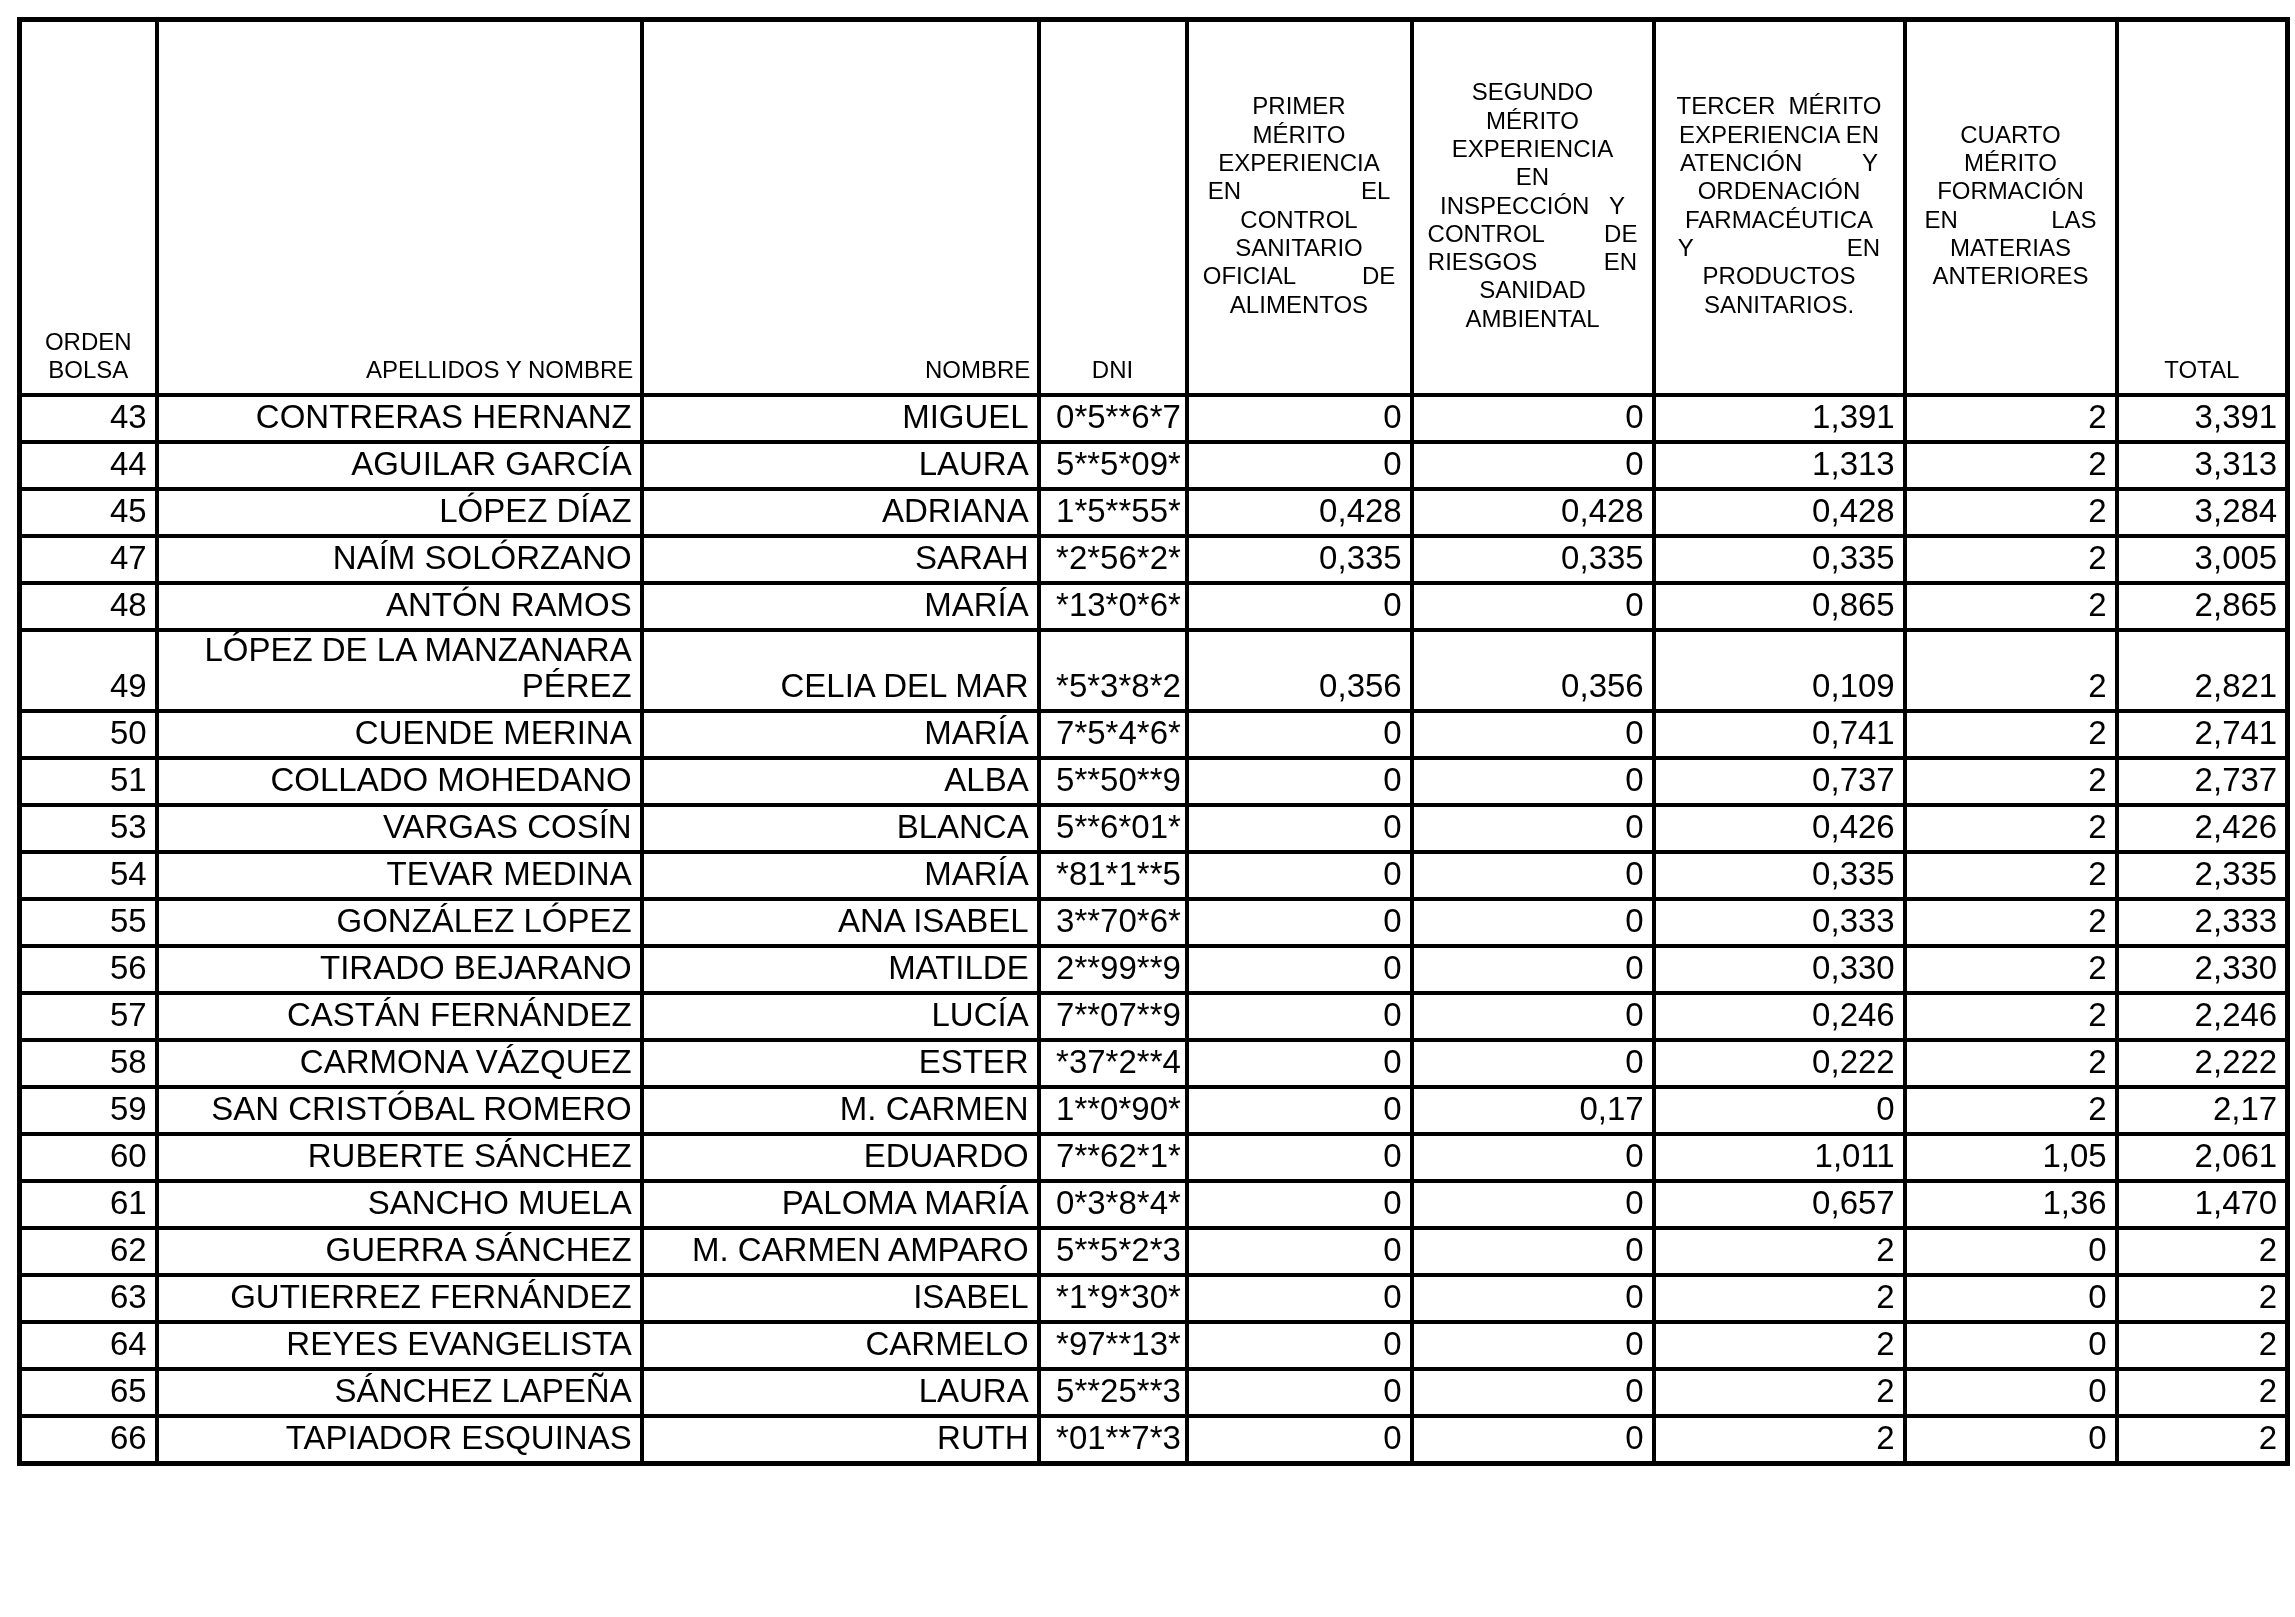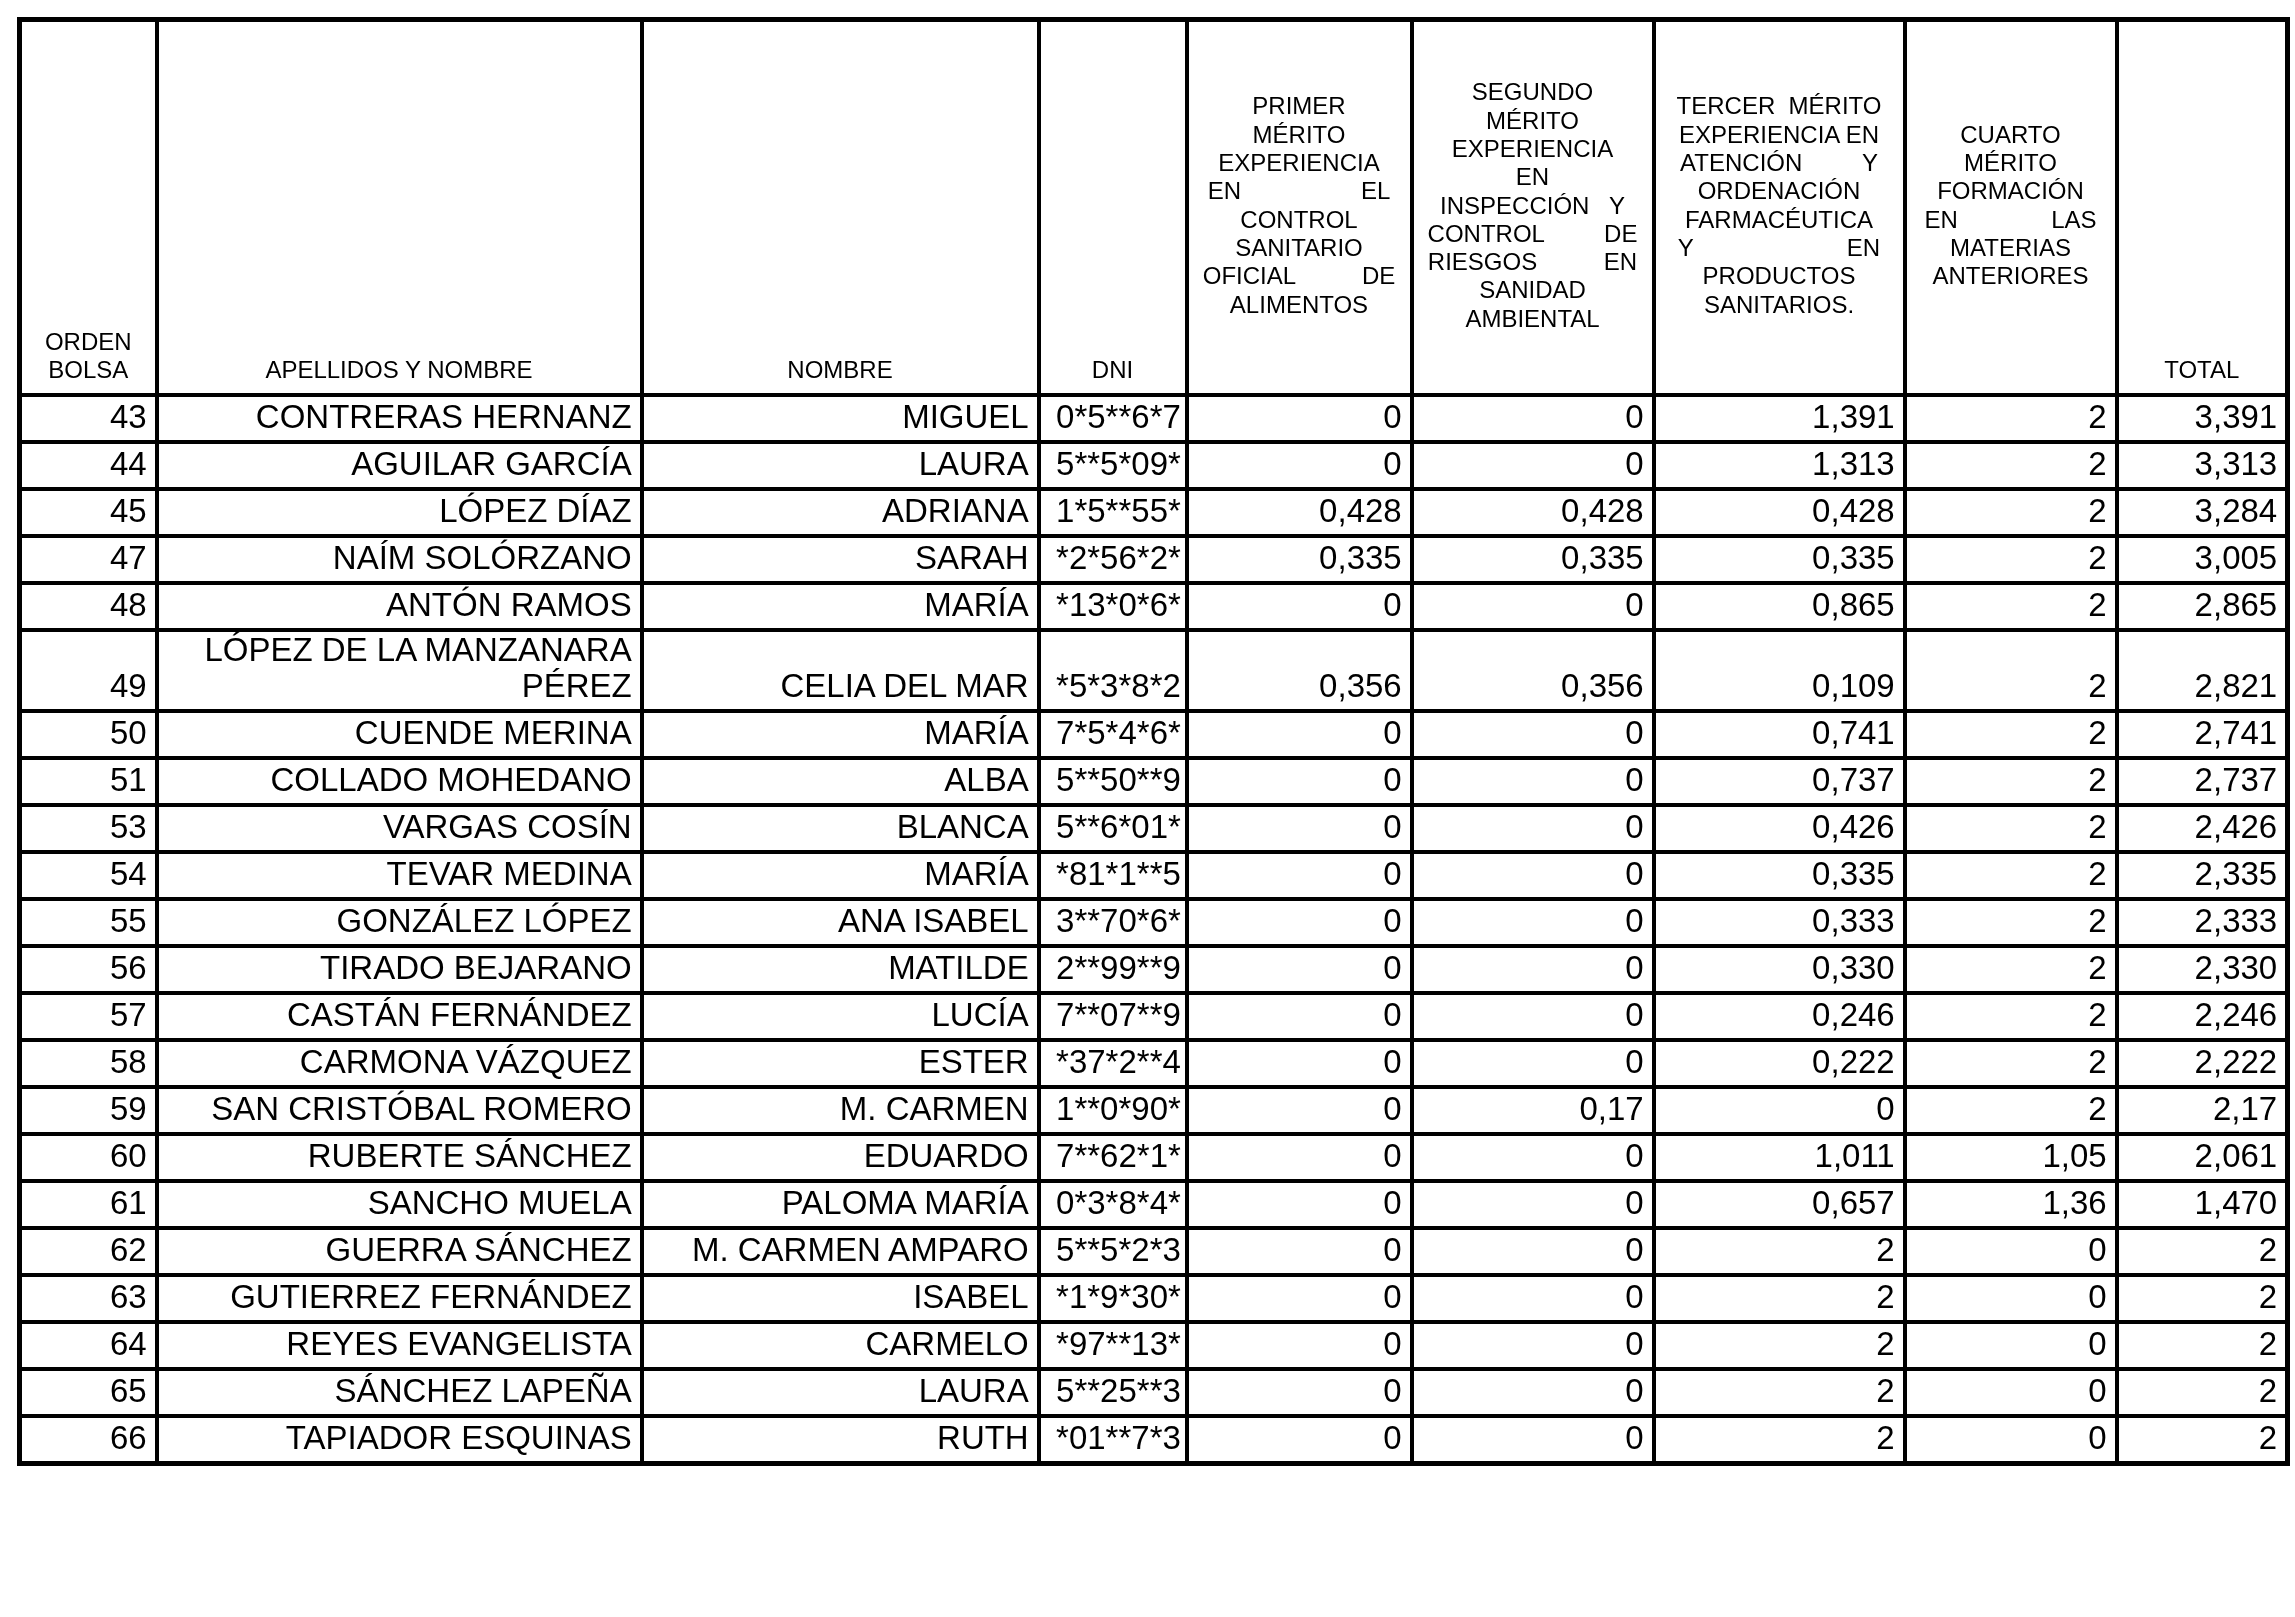--- a/index.html
+++ b/index.html
@@ -43,21 +43,21 @@
   thead tr { height: 375px; }
   th {
     font-weight: normal;
     font-size: 24px;
     line-height: 1.18;
     padding: 4.7px 6.2px 7.8px 6.2px;
     white-space: pre-wrap;
   }
   th.h-bottom { vertical-align: bottom; }
   th.h-middle { vertical-align: middle; }
-  th.h-left   { text-align: center; }
+  th.h-left   { text-align: right; }
   th.h-center { text-align: center; }
 
   
   tbody tr { height: 47px; }
   td {
     font-size: 33px;
     line-height: 1.12;
     vertical-align: bottom;
     padding: 0 7.8px 3.9px 6.2px;
     white-space: normal;

